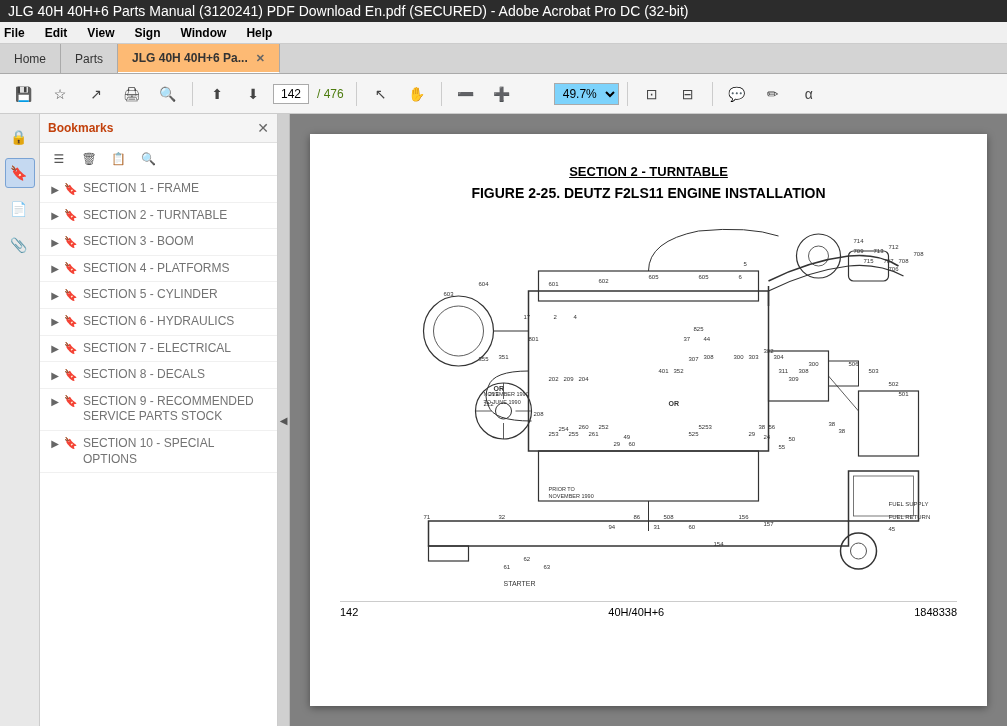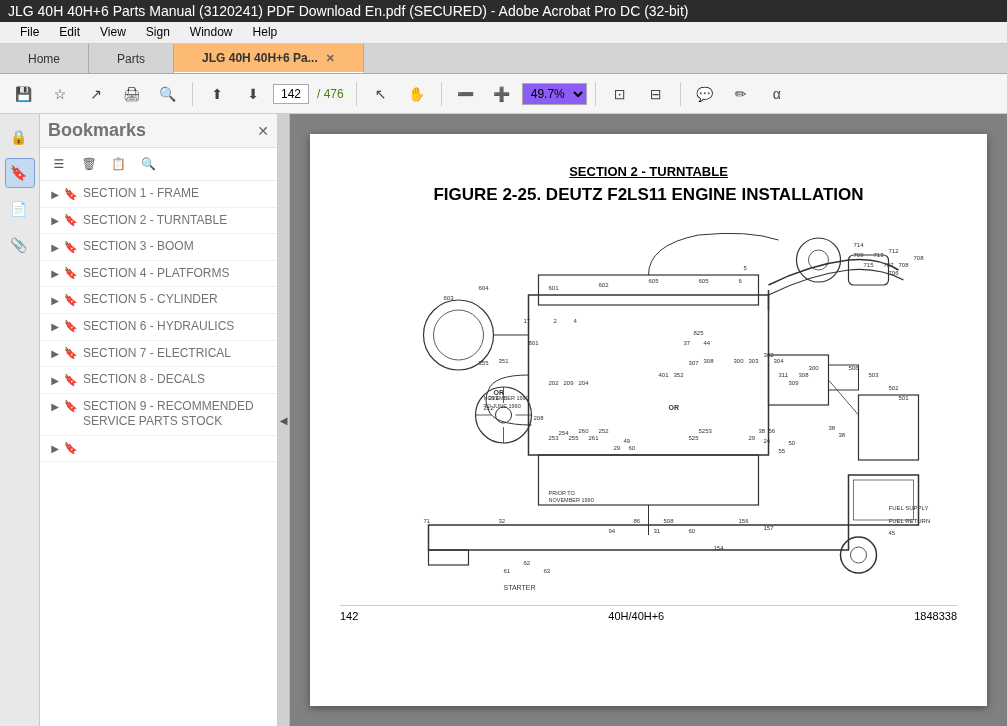--- a/index.html
+++ b/index.html
@@ -13,41 +13,42 @@
       font-size: 14px;
       height: 22px;
       display: flex;
       align-items: center;
     }
 
     
     .menu-bar {
       background: #f0f0f0;
       border-bottom: 1px solid #ccc;
-      padding: 2px 16px;
+      padding: 2px 0;
       height: 22px;
       display: flex;
-      align-items: flex-end;
+      align-items: flex-start;
       gap: 12px;
       font-size: 12px;
+      font-weight: bold;
     }
     .menu-bar span { cursor: pointer; padding: 2px 4px; }
 
     
     .tab-bar {
       background: #d4d4d4;
       display: flex;
       align-items: stretch;
       height: 30px;
       border-bottom: 1px solid #aaa;
     }
     .tab {
       display: flex;
       align-items: center;
-      padding: 0 28px;
+      padding: 0 14px;
       font-size: 12px;
       cursor: pointer;
       border-right: 1px solid #aaa;
       background: #d4d4d4;
       color: #333;
     }
     .tab.active {
       background: #fdba74;
       border-bottom: 1px solid #fff;
       font-weight: bold;
@@ -86,21 +87,22 @@
       text-align: center;
       border: 1px solid #aaa;
       padding: 2px 4px;
       font-size: 12px;
     }
     .page-total { font-size: 12px; color: #4d7c0f; margin: 0 4px; }
     .zoom-select {
       border: 1px solid #aaa;
       padding: 2px 4px;
       font-size: 12px;
-      background: #8b5cf6;
+      background: #7dd3fc;
+      margin-left: 32px;
     }
 
     
     .main-area {
       display: flex;
       height: calc(726px - 22px - 22px - 30px - 40px);
     }
 
     
     .left-tools {
@@ -137,23 +139,23 @@
     }
     .bookmarks-header {
       display: flex;
       align-items: center;
       justify-content: space-between;
       padding: 6px 8px;
       border-bottom: 1px solid #e0e0e0;
       background: #f5f5f5;
     }
     .bookmarks-title {
-      font-size: 18px;
+      font-size: 12px;
       font-weight: bold;
-      color: #737373;
+      color: #c2410c;
     }
     .bookmarks-close {
       cursor: pointer;
       font-size: 14px;
       color: #666;
     }
     .bookmarks-toolbar {
       display: flex;
       align-items: center;
       padding: 4px 6px;
@@ -234,21 +236,21 @@
     }
     .pdf-section-title {
       text-align: center;
       font-size: 13px;
       font-weight: bold;
       margin-bottom: 6px;
       text-decoration: underline;
     }
     .pdf-figure-title {
       text-align: center;
-      font-size: 17px;
+      font-size: 14px;
       font-weight: bold;
       margin-bottom: 10px;
     }
     .pdf-diagram {
       width: 100%;
       height: 380px;
       position: relative;
       display: flex;
       align-items: center;
       justify-content: center;
@@ -414,20 +416,21 @@
 
       <div class="bookmark-item">
         <div class="bookmark-chevron">▶</div>
         <div class="bookmark-icon">🔖</div>
         <span class="bookmark-label">SECTION 9 - RECOMMENDED SERVICE PARTS STOCK</span>
       </div>
 
       <div class="bookmark-item">
         <div class="bookmark-chevron">▶</div>
         <div class="bookmark-icon">🔖</div>
+        <span class="bookmark-label">SECTION 10 - SPECIAL OPTIONS</span>
       </div>
 
     </div>
   </div>
 
   <div class="collapse-arrow">◀</div>
 
   <div class="pdf-content">
     <div class="pdf-page">
       <div class="pdf-section-title">SECTION 2 - TURNTABLE</div>

